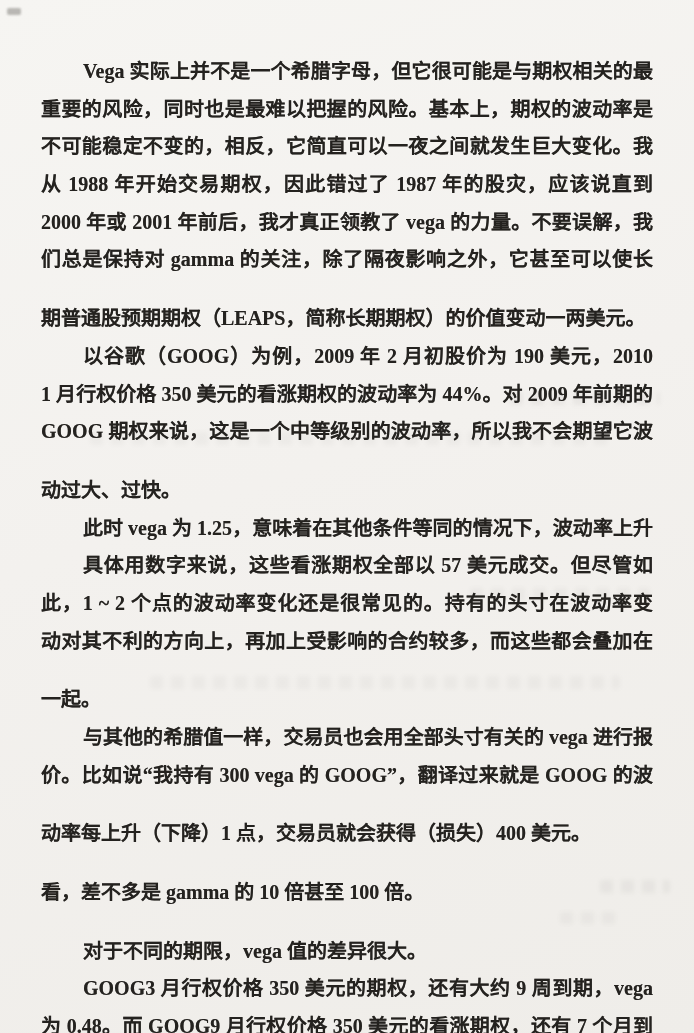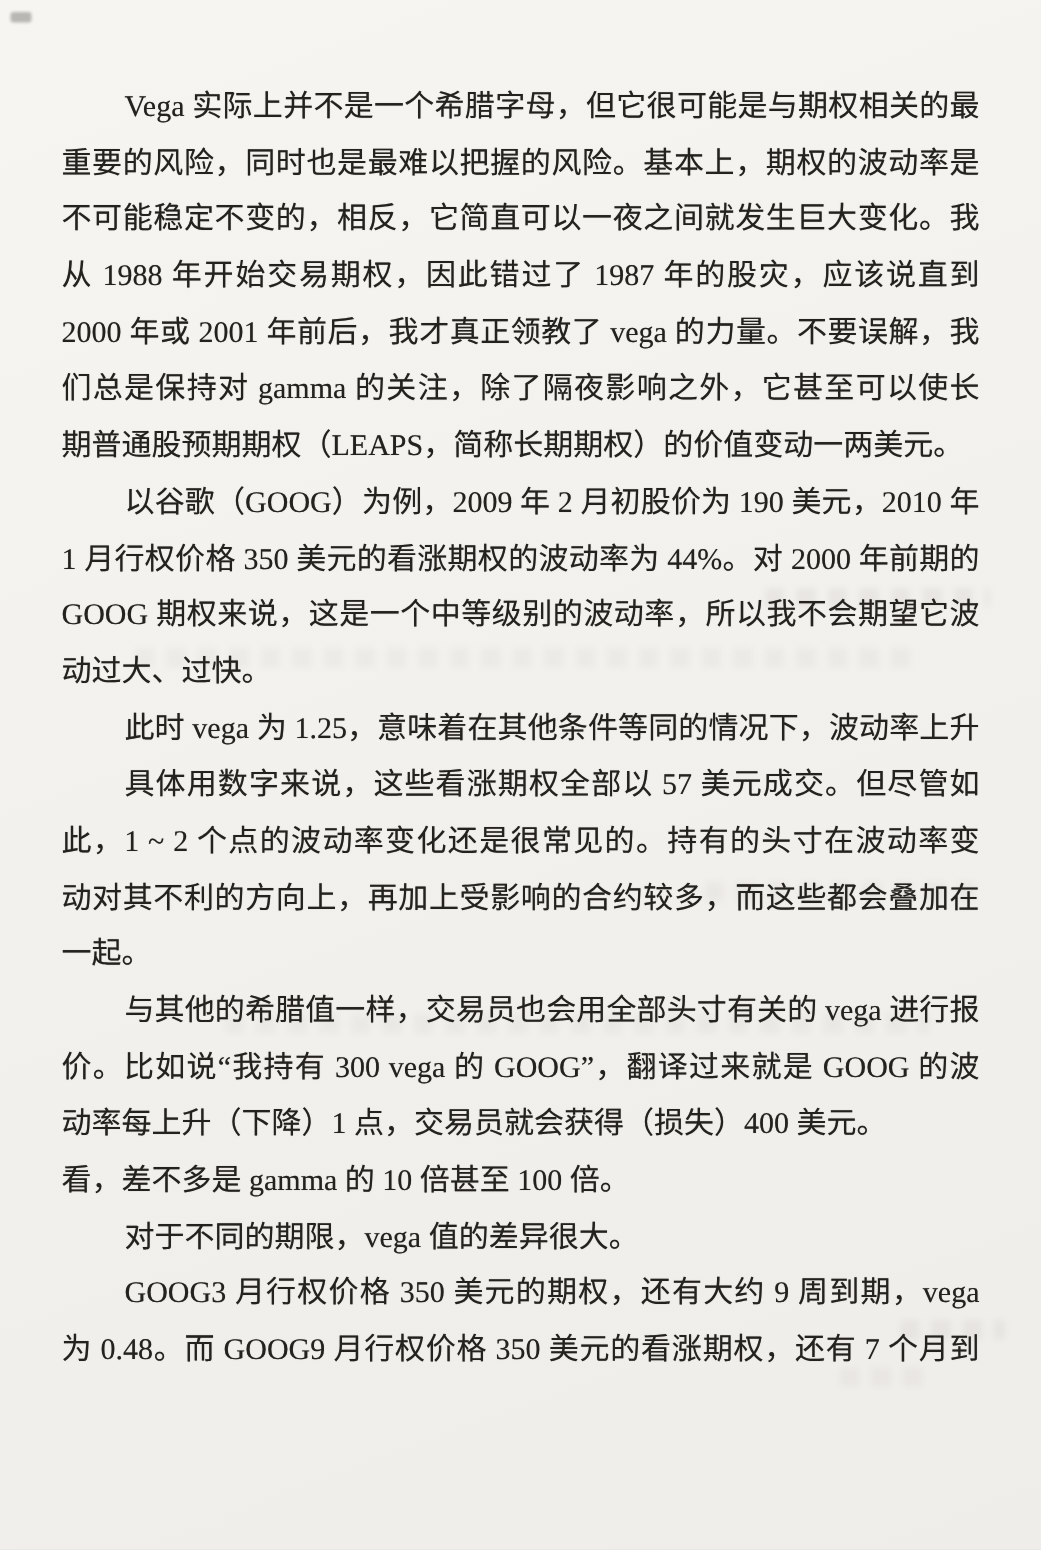--- a/index.html
+++ b/index.html
@@ -14,24 +14,24 @@
     color:#24221f;
   }
   .text-block{
     position:absolute;left:41px;top:53px;width:612px;
   }
   .ln{
     height:37.7px;line-height:37.7px;font-size:20px;
     text-align:justify;text-align-last:justify;
     color:#24221f;
     text-shadow:0 0 0.5px rgba(50,48,45,.55);
-    overflow:hidden;white-space:normal;
+    overflow:hidden;white-space:normal;font-weight:bold;
   }
   .ind{padding-left:42px;}
-  .end{text-align-last:left;}
+  .end{text-align-last:left;margin-top:21px;}
   
   .ghost{
     position:absolute;border-radius:3px;pointer-events:none;
     background:repeating-linear-gradient(90deg,rgba(125,122,118,.16) 0 13px,rgba(125,122,118,0) 13px 21px);
     filter:blur(2.2px);opacity:.55;
   }
   .g1{left:510px;top:392px;width:150px;height:13px;}
   .g2{left:90px;top:432px;width:520px;height:13px;opacity:.35;}
   .g3{left:470px;top:588px;width:180px;height:13px;opacity:.4;}
   .g4{left:150px;top:676px;width:470px;height:13px;opacity:.35;}
@@ -56,21 +56,21 @@
 
   <div class="text-block">
     <div class="ln ind">Vega 实际上并不是一个希腊字母，但它很可能是与期权相关的最</div>
     <div class="ln">重要的风险，同时也是最难以把握的风险。基本上，期权的波动率是</div>
     <div class="ln">不可能稳定不变的，相反，它简直可以一夜之间就发生巨大变化。我</div>
     <div class="ln">从 1988 年开始交易期权，因此错过了 1987 年的股灾，应该说直到</div>
     <div class="ln">2000 年或 2001 年前后，我才真正领教了 vega 的力量。不要误解，我</div>
     <div class="ln">们总是保持对 gamma 的关注，除了隔夜影响之外，它甚至可以使长</div>
     <div class="ln end">期普通股预期期权（LEAPS，简称长期期权）的价值变动一两美元。</div>
     <div class="ln ind">以谷歌（GOOG）为例，2009 年 2 月初股价为 190 美元，2010 年</div>
-    <div class="ln">1 月行权价格 350 美元的看涨期权的波动率为 44%。对 2000 年前期的</div>
+    <div class="ln">1 月行权价格 350 美元的看涨期权的波动率为 44%。对 2009 年前期的</div>
     <div class="ln">GOOG 期权来说，这是一个中等级别的波动率，所以我不会期望它波</div>
     <div class="ln end">动过大、过快。</div>
     <div class="ln ind">此时 vega 为 1.25，意味着在其他条件等同的情况下，波动率上升</div>
     <div class="ln ind">具体用数字来说，这些看涨期权全部以 57 美元成交。但尽管如</div>
     <div class="ln">此，1 ~ 2 个点的波动率变化还是很常见的。持有的头寸在波动率变</div>
     <div class="ln">动对其不利的方向上，再加上受影响的合约较多，而这些都会叠加在</div>
     <div class="ln end">一起。</div>
     <div class="ln ind">与其他的希腊值一样，交易员也会用全部头寸有关的 vega 进行报</div>
     <div class="ln">价。比如说“我持有 300 vega 的 GOOG”，翻译过来就是 GOOG 的波</div>
     <div class="ln end">动率每上升（下降）1 点，交易员就会获得（损失）400 美元。</div>

